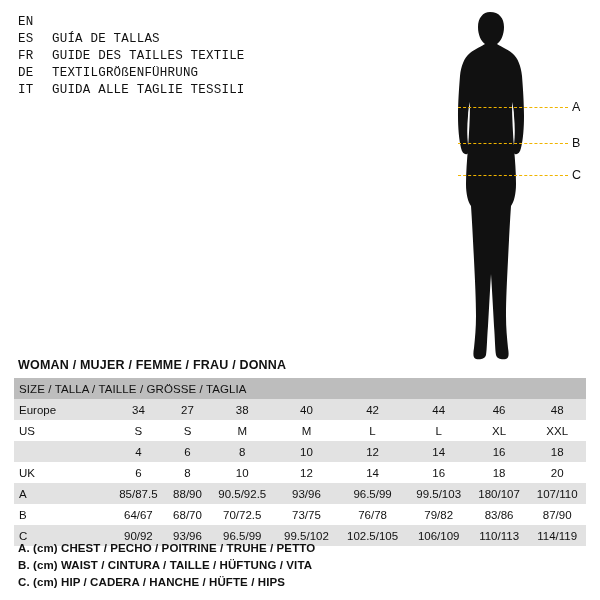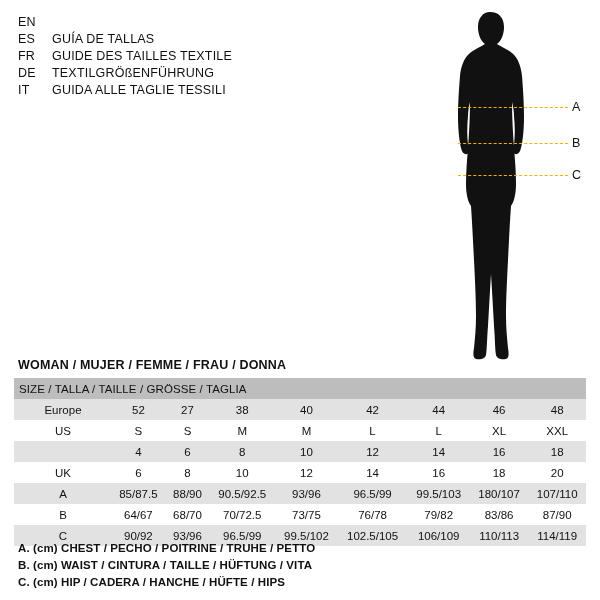--- a/index.html
+++ b/index.html
@@ -20,20 +20,21 @@
     width: 600px;
     height: 600px;
   }
 
   
   .lang-block {
     position: absolute;
     left: 18px;
     top: 14px;
     width: 320px;
+    font-family: Liberation Mono, monospace;
   }
   .lang-row {
     display: flex;
     align-items: baseline;
     height: 17px;
     line-height: 17px;
     font-size: 12.5px;
     letter-spacing: 0.2px;
   }
   .lang-code {
@@ -103,21 +104,21 @@
   }
   table.size-table th,
   table.size-table td {
     padding: 2px 4px;
     height: 17px;
     text-align: center;
     font-weight: normal;
     white-space: nowrap;
   }
   table.size-table .rowhead {
-    text-align: center;
+    text-align: left;
     padding-left: 5px;
     width: 88px;
   }
   tr.header-row {
     background: #bdbdbd;
     border-radius: 8px;
   }
   tr.header-row th {
     text-align: left;
     padding-left: 5px;
@@ -234,21 +235,21 @@
   <div class="table-wrap">
     <div class="woman-title">WOMAN / MUJER / FEMME / FRAU / DONNA</div>
     <table class="size-table">
       <tbody>
         <tr class="header-row">
           <th colspan="9">SIZE / TALLA / TAILLE / GRÖSSE / TAGLIA</th>
         </tr>
 
         <tr class="shade">
           <td class="rowhead">Europe</td>
-          <td>52</td>
+          <td>34</td>
           <td>27</td>
           <td>38</td>
           <td>40</td>
           <td>42</td>
           <td>44</td>
           <td>46</td>
           <td>48</td>
         </tr>
 
         <tr class="plain">

